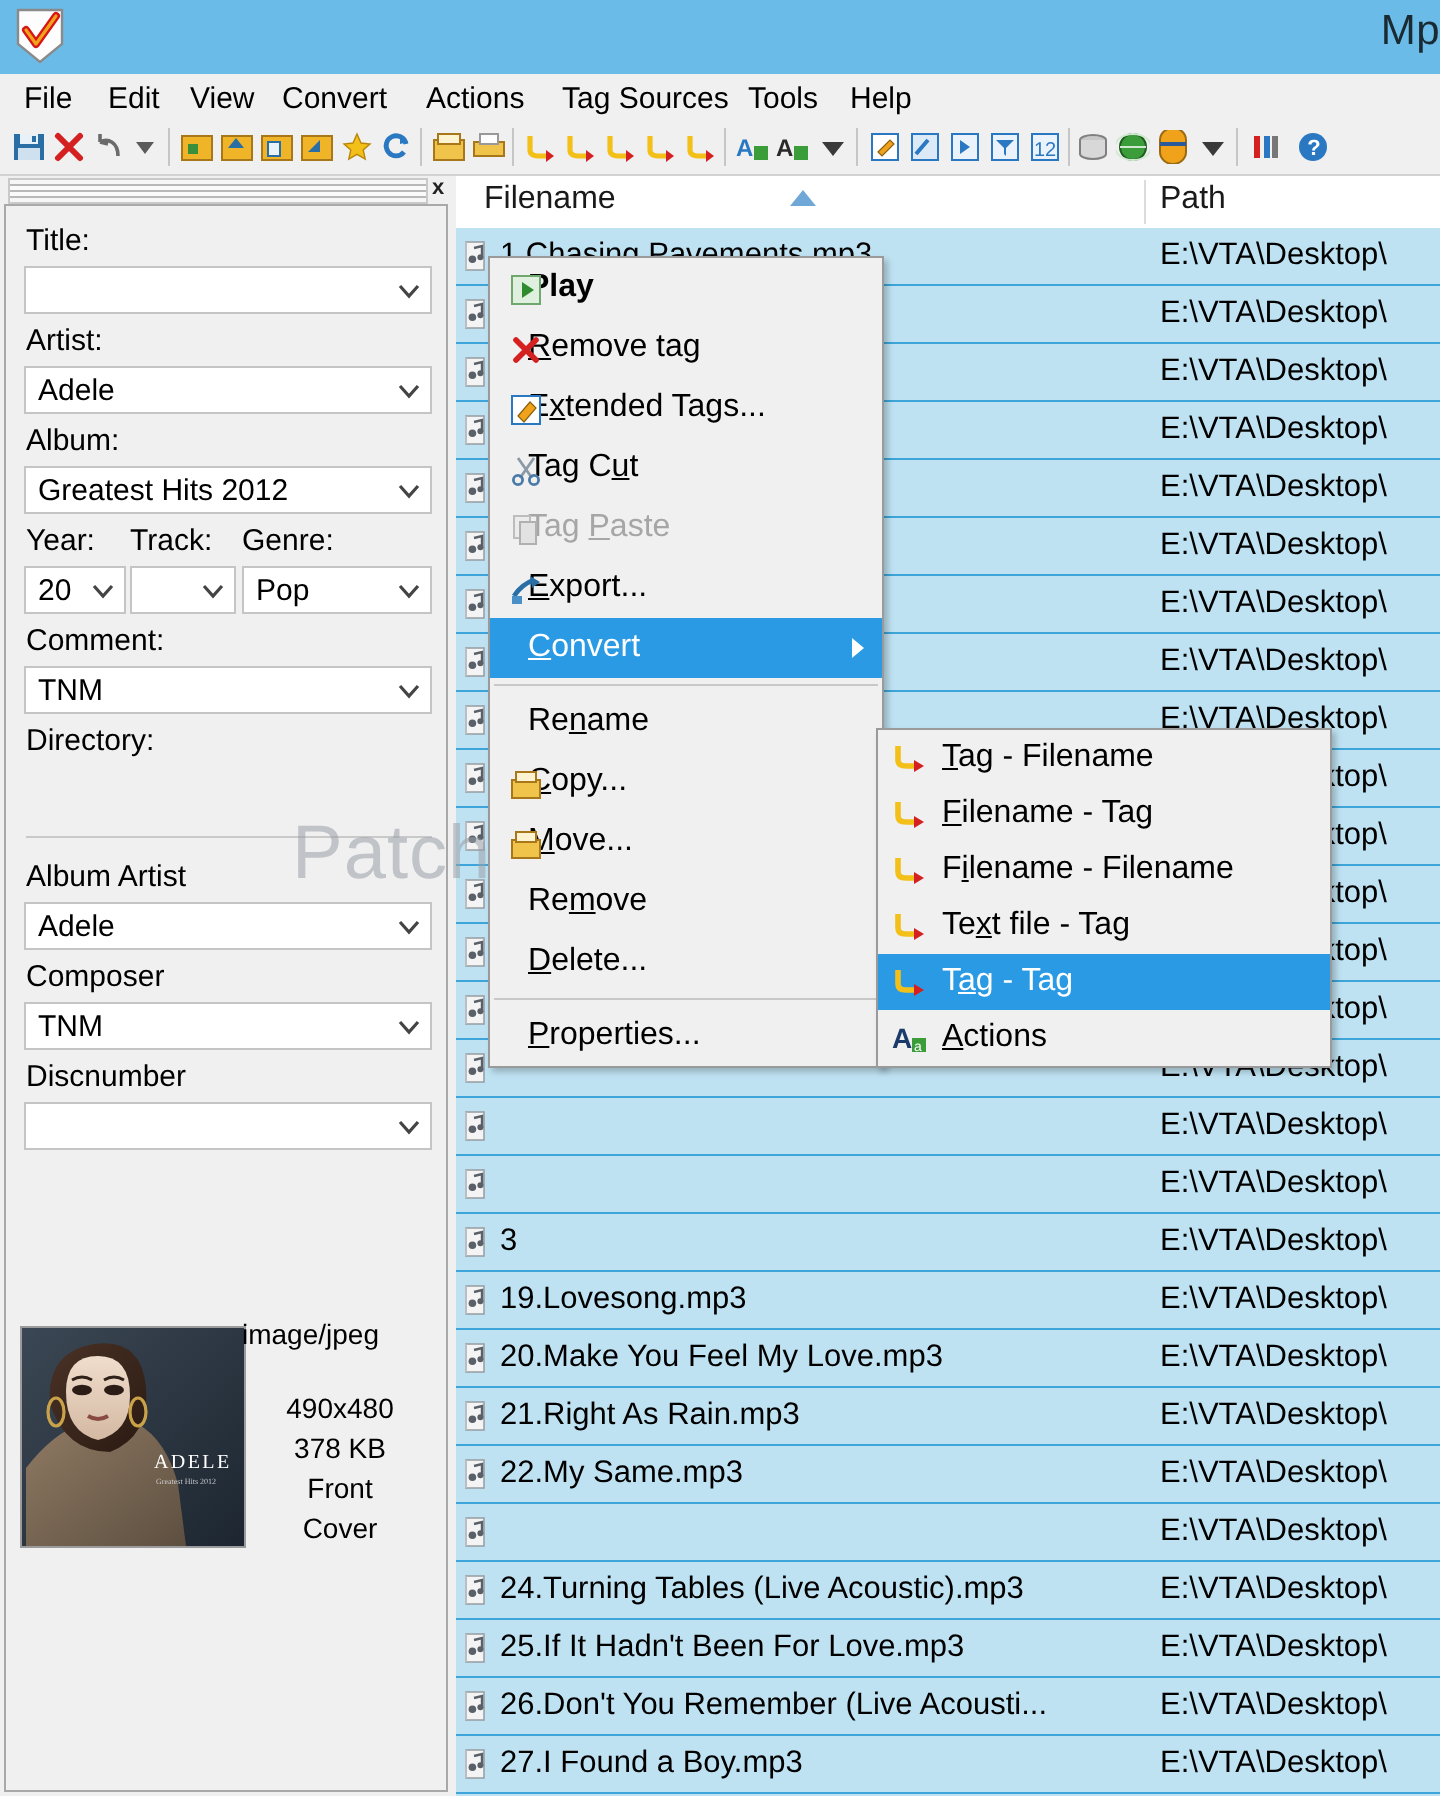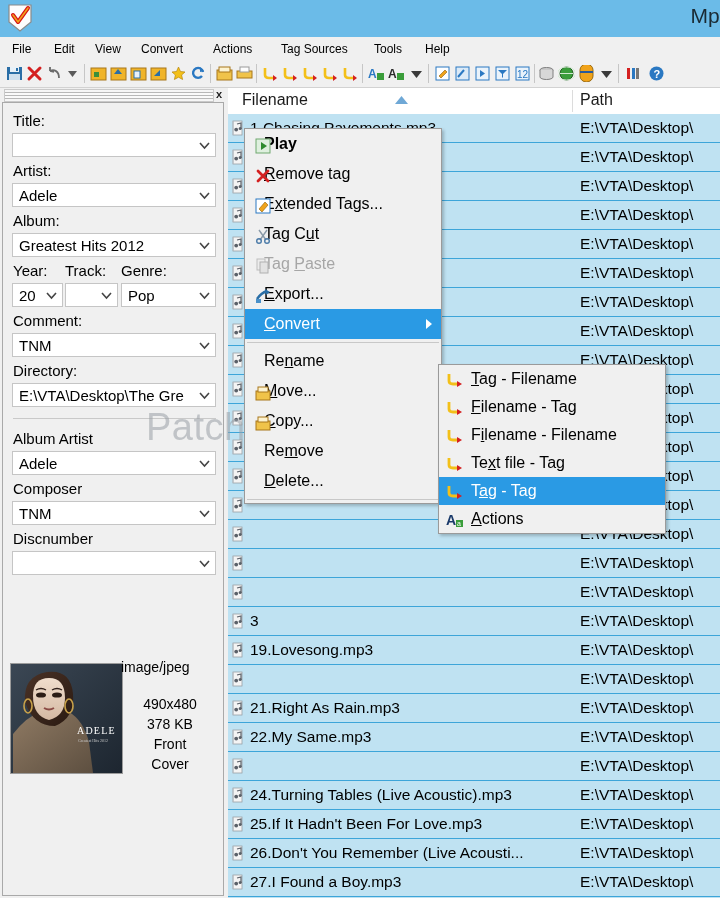--- a/index.html
+++ b/index.html
@@ -24,21 +24,21 @@
     font-size:21px;color:#1a2a33;letter-spacing:.2px;
   }
 
   
   .menubar{
     position:absolute;left:0;top:37px;width:720px;height:24px;
     background:#f0f0f0;
   }
   .menubar .mi{
     position:absolute;top:2px;height:21px;line-height:21px;
-    font-size:12px;color:#000;padding:0 4px;white-space:nowrap;cursor:default;
+    font-size:15px;color:#000;padding:0 4px;white-space:nowrap;cursor:default;
   }
 
   
   .toolbar{
     position:absolute;left:0;top:61px;width:720px;height:26px;
     background:#f0f0f0;border-bottom:1px solid #d2d2d2;
   }
   .tb{position:absolute;top:4px;width:17px;height:17px;}
   .tbsep{position:absolute;top:3px;width:1px;height:19px;background:#c6c6c6;}
 
@@ -434,26 +434,20 @@
 
       <span class="fl" style="left:10px;top:209px">Comment:</span>
       <div class="fld" style="left:9px;top:230px;width:204px">
         <span class="txt">TNM</span>
         <span class="chev"><svg width="13" height="15" viewBox="0 0 13 15">
               <path d="M2 5 L6.5 10 L11 5" fill="none" stroke="#444" stroke-width="1.6"></path>
             </svg></span>
       </div>
 
       <span class="fl" style="left:10px;top:259px">Directory:</span>
-      <div class="fld" style="left:9px;top:280px;width:204px">
-        <span class="txt">E:\VTA\Desktop\The Gre</span>
-        <span class="chev"><svg width="13" height="15" viewBox="0 0 13 15">
-              <path d="M2 5 L6.5 10 L11 5" fill="none" stroke="#444" stroke-width="1.6"></path>
-            </svg></span>
-      </div>
 
       <div class="hr" style="left:10px;top:315px;width:203px"></div>
 
       <span class="fl" style="left:10px;top:327px">Album Artist</span>
       <div class="fld" style="left:9px;top:348px;width:204px">
         <span class="txt">Adele</span>
         <span class="chev"><svg width="13" height="15" viewBox="0 0 13 15">
               <path d="M2 5 L6.5 10 L11 5" fill="none" stroke="#444" stroke-width="1.6"></path>
             </svg></span>
       </div>
@@ -739,20 +733,21 @@
           <span class="pa">E:\VTA\Desktop\</span>
         </div>
         <div class="row" style="top: 577px;">
           <span class="ico"><svg width="14" height="17" viewBox="0 0 14 17">
               <rect x="1" y="1" width="9" height="14" fill="#f4f4f4" stroke="#9aa0a6" stroke-width=".8"></rect>
               <path d="M1 1 L1 15" stroke="#b8bec4"></path>
               <path d="M5 4 L9 3 L9 9" fill="none" stroke="#5a6068" stroke-width="1.2"></path>
               <circle cx="4.2" cy="9.6" r="1.9" fill="#5a6068"></circle>
               <circle cx="8.2" cy="8.6" r="1.5" fill="#5a6068"></circle>
             </svg></span>
+          <span class="fn">20.Make You Feel My Love.mp3</span>
           <span class="pa">E:\VTA\Desktop\</span>
         </div>
         <div class="row" style="top: 606px;">
           <span class="ico"><svg width="14" height="17" viewBox="0 0 14 17">
               <rect x="1" y="1" width="9" height="14" fill="#f4f4f4" stroke="#9aa0a6" stroke-width=".8"></rect>
               <path d="M1 1 L1 15" stroke="#b8bec4"></path>
               <path d="M5 4 L9 3 L9 9" fill="none" stroke="#5a6068" stroke-width="1.2"></path>
               <circle cx="4.2" cy="9.6" r="1.9" fill="#5a6068"></circle>
               <circle cx="8.2" cy="8.6" r="1.5" fill="#5a6068"></circle>
             </svg></span>
@@ -855,28 +850,29 @@
             <path d="M3 12 Q7 6 13 4" stroke="#2a6ea6" stroke-width="2.4" fill="none"></path>
             <path d="M11 2 L16 5 L12 8 Z" fill="#2a6ea6"></path>
             <rect x="2" y="12" width="5" height="4" fill="#4a90c8"></rect>
           </svg></span><span><span class="und">E</span>xport...</span></div>
       <div class="item sel"><span><span class="und">C</span>onvert</span><span class="arrow"></span></div>
       <div class="ctxsep"></div>
       <div class="item"><span>Re<span class="und">n</span>ame</span></div>
       <div class="item"><span class="mi-ico"><svg width="18" height="18" viewBox="0 0 18 18">
             <rect x="2" y="7" width="14" height="9" fill="#f0c34a" stroke="#a8771a"></rect>
             <rect x="4" y="3" width="10" height="5" fill="#fdf3d0" stroke="#a8771a"></rect>
-          </svg></span><span><span class="und">M</span>ove...</span></div>
+          </svg></span><span><span class="und">C</span>opy...</span></div>
       <div class="item"><span class="mi-ico"><svg width="18" height="18" viewBox="0 0 18 18">
             <rect x="2" y="7" width="14" height="9" fill="#f0c34a" stroke="#a8771a"></rect>
             <rect x="4" y="3" width="10" height="5" fill="#fdf3d0" stroke="#a8771a"></rect>
-          </svg></span><span><span class="und">C</span>opy...</span></div>
+          </svg></span><span><span class="und">M</span>ove...</span></div>
       <div class="item"><span>Re<span class="und">m</span>ove</span></div>
       <div class="item"><span><span class="und">D</span>elete...</span></div>
       <div class="ctxsep"></div>
+      <div class="item"><span><span class="und">P</span>roperties...</span></div>
     </div>
 
   <div class="submenu" id="submenu">
       <div class="item"><span class="mi-ico"><svg width="18" height="18" viewBox="0 0 18 18">
             <path d="M3 3 L3 10 Q3 13 7 13 L13 13" fill="none" stroke="#f3c019" stroke-width="2.8"></path>
             <path d="M11 10 L16 13 L11 16 Z" fill="#d42020"></path>
           </svg></span><span><span class="und">T</span>ag - Filename</span></div>
       <div class="item"><span class="mi-ico"><svg width="18" height="18" viewBox="0 0 18 18">
             <path d="M3 3 L3 10 Q3 13 7 13 L13 13" fill="none" stroke="#f3c019" stroke-width="2.8"></path>
             <path d="M11 10 L16 13 L11 16 Z" fill="#d42020"></path>

